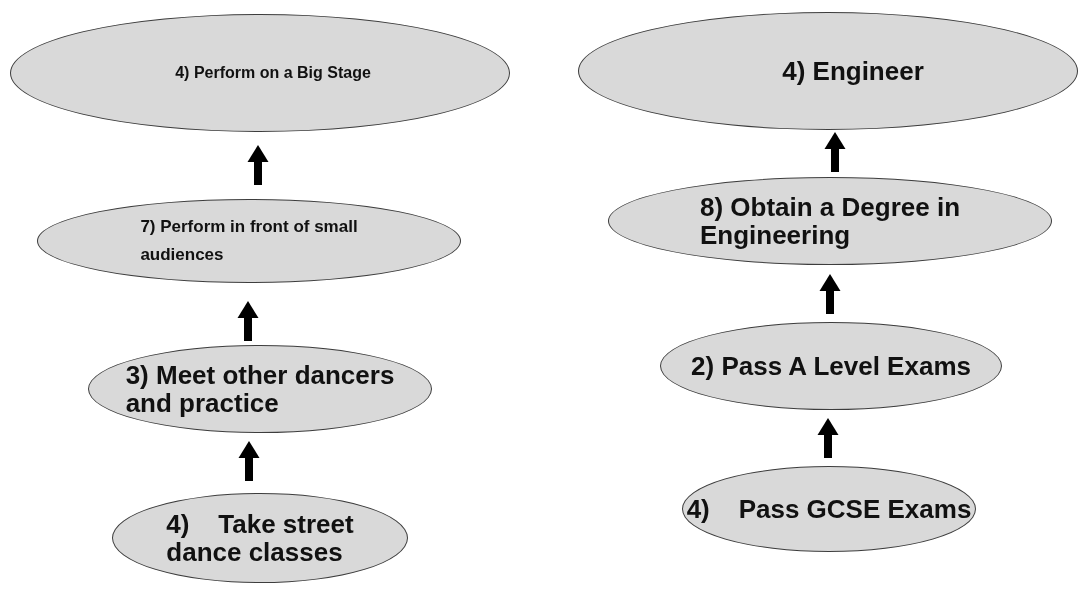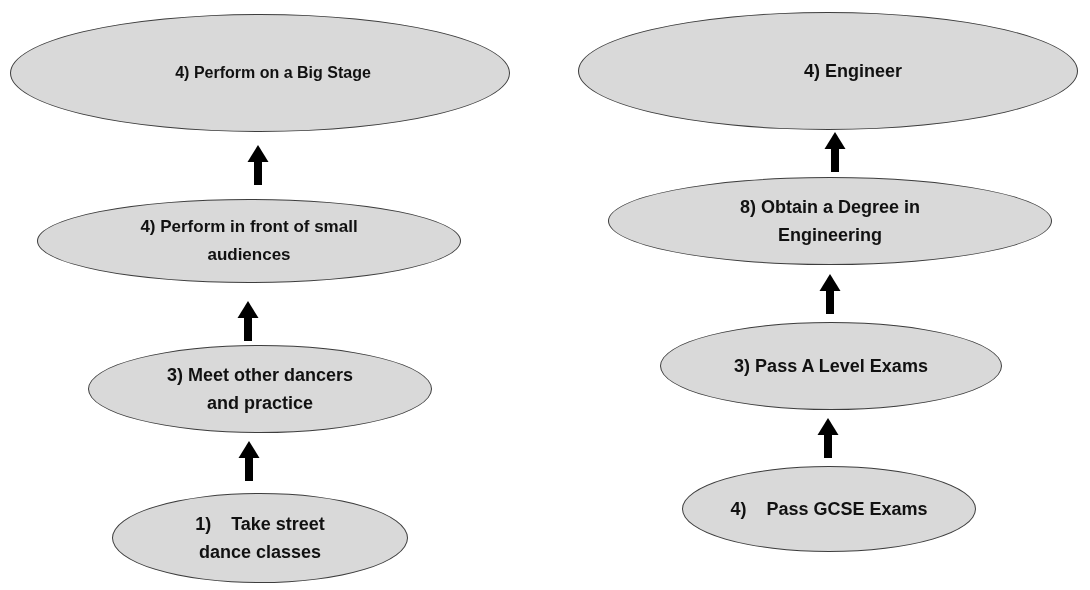--- a/index.html
+++ b/index.html
@@ -23,28 +23,27 @@
     position: absolute;
     background: var(--node-fill);
     border: 1.5px solid var(--node-stroke);
     border-radius: 50%;
     display: flex;
     align-items: center;
     justify-content: center;
   }
   .label {
     white-space: pre-wrap;
-    text-align: center;
     font-weight: bold;
     color: var(--text-color);
     line-height: 28px;
   }
   .fs16 { font-size: 16px; }
   .fs17 { font-size: 17px; }
-  .fs19 { font-size: 18px; }
+  .fs19 { font-size: 26px; }
   .indent-sm { padding-left: 26px; }
   .indent-md { padding-left: 50px; }
   .arrow { position: absolute; width: 22px; height: 40px; }
   .arrow svg { display: block; }
   .arrow polygon, .arrow rect { fill: var(--arrow-color); }
 </style>
 </head>
 <body>
 
 <div class="canvas">
@@ -56,21 +55,21 @@
     </div>
 
     <div class="arrow" style="left:247px; top:145px;">
       <svg width="22" height="40" viewBox="0 0 22 40" aria-hidden="true">
         <polygon points="11,0 21.5,17 0.5,17"></polygon>
         <rect x="7" y="16" width="8" height="24"></rect>
       </svg>
     </div>
 
     <div class="node" style="left:37px; top:199px; width:424px; height:84px;">
-      <div class="label fs17">4) Perform in front of small
+      <div class="label fs17">7) Perform in front of small
 audiences</div>
     </div>
 
     <div class="arrow" style="left:237px; top:301px;">
       <svg width="22" height="40" viewBox="0 0 22 40" aria-hidden="true">
         <polygon points="11,0 21.5,17 0.5,17"></polygon>
         <rect x="7" y="16" width="8" height="24"></rect>
       </svg>
     </div>
 
@@ -80,21 +79,21 @@
     </div>
 
     <div class="arrow" style="left:238px; top:441px;">
       <svg width="22" height="40" viewBox="0 0 22 40" aria-hidden="true">
         <polygon points="11,0 21.5,17 0.5,17"></polygon>
         <rect x="7" y="16" width="8" height="24"></rect>
       </svg>
     </div>
 
     <div class="node" style="left:112px; top:493px; width:296px; height:90px;">
-      <div class="label fs19">1)    Take street
+      <div class="label fs19">4)    Take street
 dance classes</div>
     </div>
 
   </div>
 
   <div>
 
     <div class="node" style="left:578px; top:12px; width:500px; height:118px;">
       <div class="label fs19 indent-md">4) Engineer</div>
     </div>
@@ -112,21 +111,21 @@
     </div>
 
     <div class="arrow" style="left:819px; top:274px;">
       <svg width="22" height="40" viewBox="0 0 22 40" aria-hidden="true">
         <polygon points="11,0 21.5,17 0.5,17"></polygon>
         <rect x="7" y="16" width="8" height="24"></rect>
       </svg>
     </div>
 
     <div class="node" style="left:660px; top:322px; width:342px; height:88px;">
-      <div class="label fs19">3) Pass A Level Exams</div>
+      <div class="label fs19">2) Pass A Level Exams</div>
     </div>
 
     <div class="arrow" style="left:817px; top:418px;">
       <svg width="22" height="40" viewBox="0 0 22 40" aria-hidden="true">
         <polygon points="11,0 21.5,17 0.5,17"></polygon>
         <rect x="7" y="16" width="8" height="24"></rect>
       </svg>
     </div>
 
     <div class="node" style="left:682px; top:466px; width:294px; height:86px;">

